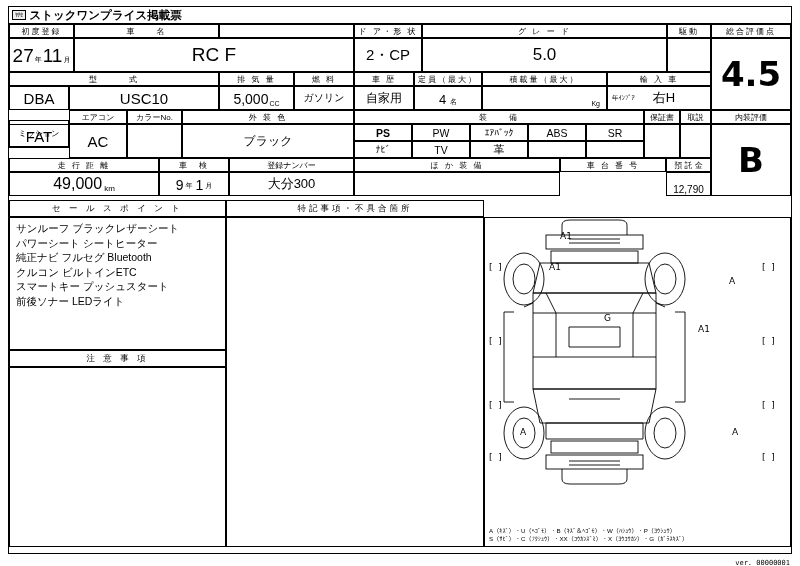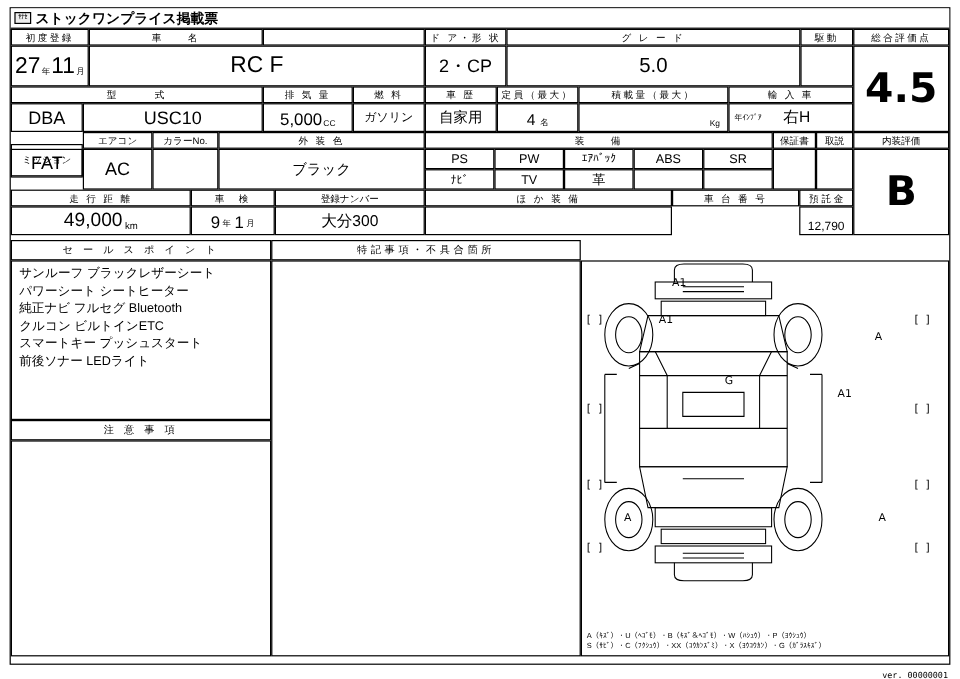--- a/index.html
+++ b/index.html
@@ -190,21 +190,21 @@
   <div class="c" style="left:69px; top:124px; width:58px; height:34px; display:flex; align-items:center; justify-content:center;">
     <span style="font-size:15px;">AC</span>
   </div>
   <div class="c" style="left:127px; top:124px; width:55px; height:34px; display:flex; align-items:center; justify-content:center;">
     <span style="font-size:12px;"></span>
   </div>
   <div class="c" style="left:182px; top:124px; width:172px; height:34px; display:flex; align-items:center; justify-content:center;">
     <span style="font-size:12px;">ブラック</span>
   </div>
 
-  <div class="c" style="left:354px; top:124px; width:58px; height:17px; display:flex; align-items:center; justify-content:center;">
+  <div class="c" style="left:354px; top:124px; width:58px; height:17px; display:flex; align-items:center; justify-content:center;font-weight:bold;">
     <span style="font-size:10.5px;">PS</span>
   </div>
   <div class="c" style="left:412px; top:124px; width:58px; height:17px; display:flex; align-items:center; justify-content:center;">
     <span style="font-size:10.5px;">PW</span>
   </div>
   <div class="c" style="left:470px; top:124px; width:58px; height:17px; display:flex; align-items:center; justify-content:center;">
     <span style="font-size:9.5px;">ｴｱﾊﾞｯｸ</span>
   </div>
   <div class="c" style="left:528px; top:124px; width:58px; height:17px; display:flex; align-items:center; justify-content:center;">
     <span style="font-size:10.5px;">ABS</span>

